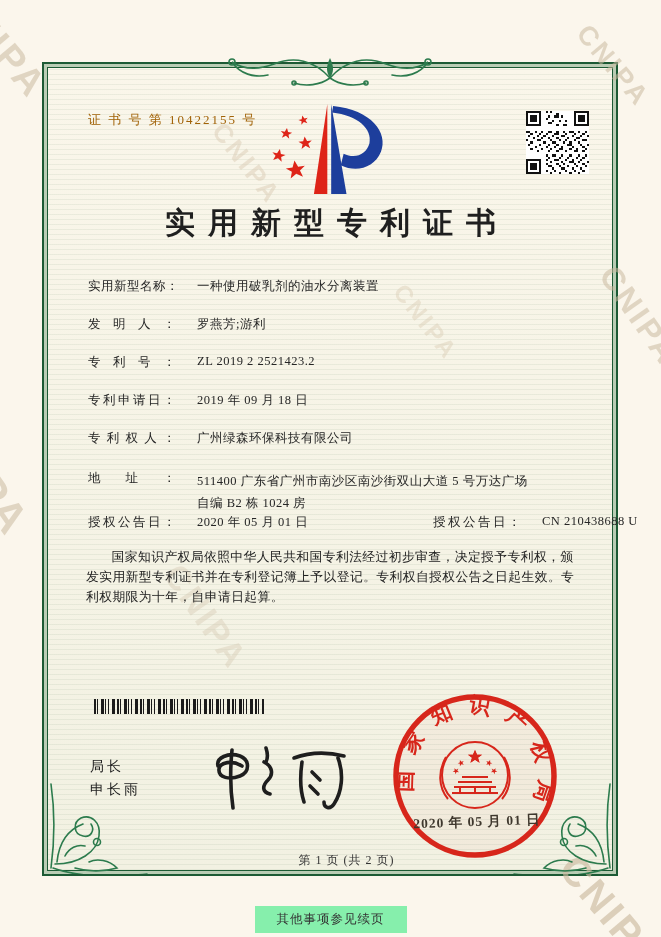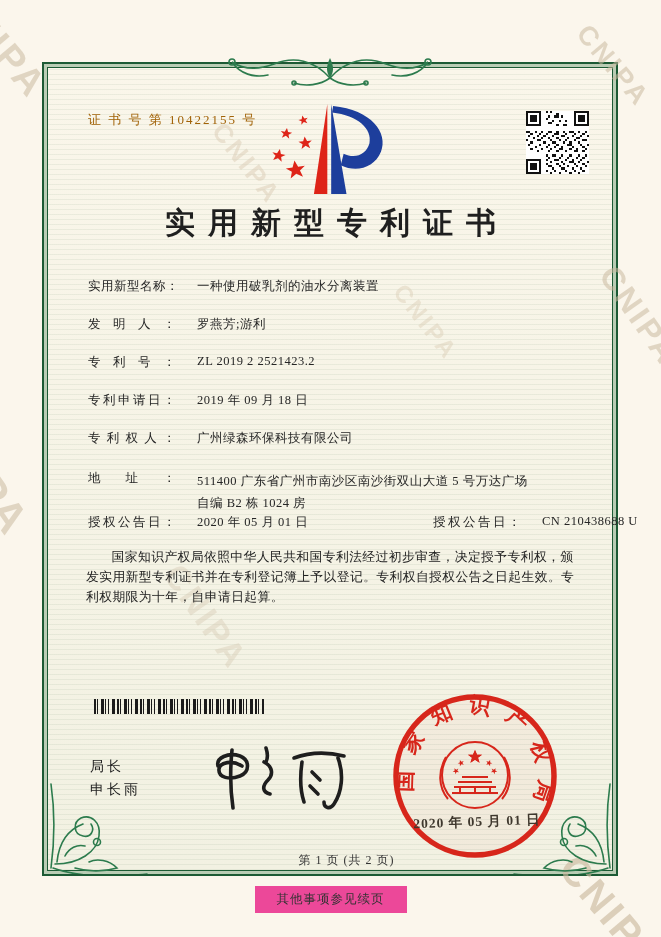--- a/index.html
+++ b/index.html
@@ -71,22 +71,22 @@
   .director-name{position:absolute; left:90px; top:781px; z-index:3; font-size:14px; letter-spacing:3px; color:#222;}
   .signature{position:absolute; left:198px; top:736px; width:178px; height:82px; z-index:3;}
   .seal{position:absolute; left:390px; top:691px; width:170px; height:170px; z-index:3;}
   .seal-date{
     position:absolute; left:398px; top:813px; width:158px; z-index:4;
     text-align:center; font-size:13.5px; font-weight:bold; color:#3f382e;
     letter-spacing:1px; transform:rotate(-2deg);
   }
   .page-info{position:absolute; left:16px; top:852px; width:100%; z-index:3; text-align:center; font-size:12px; letter-spacing:1px; color:#333;}
   .cont-strip{
-    position:absolute; left:0; right:0; margin:0 auto; top:886px; width:152px; height:27px; z-index:3;
-    background:#ec4899; text-align:center; line-height:27px; font-size:12.5px; letter-spacing:1px; color:#333;
+    position:absolute; left:0; right:0; margin:0 auto; top:906px; width:152px; height:27px; z-index:3;
+    background:#86efac; text-align:center; line-height:27px; font-size:12.5px; letter-spacing:1px; color:#333;
   }
 </style>
 </head>
 <body>
 
 <div class="wm wm-tl">CNIPA</div>
 <div class="wm wm-tr">CNIPA</div>
 <div class="wm wm-ml">CNIPA</div>
 <div class="wm wm-mr">CNIPA</div>
 <div class="wm wm-br">CNIPA</div>

